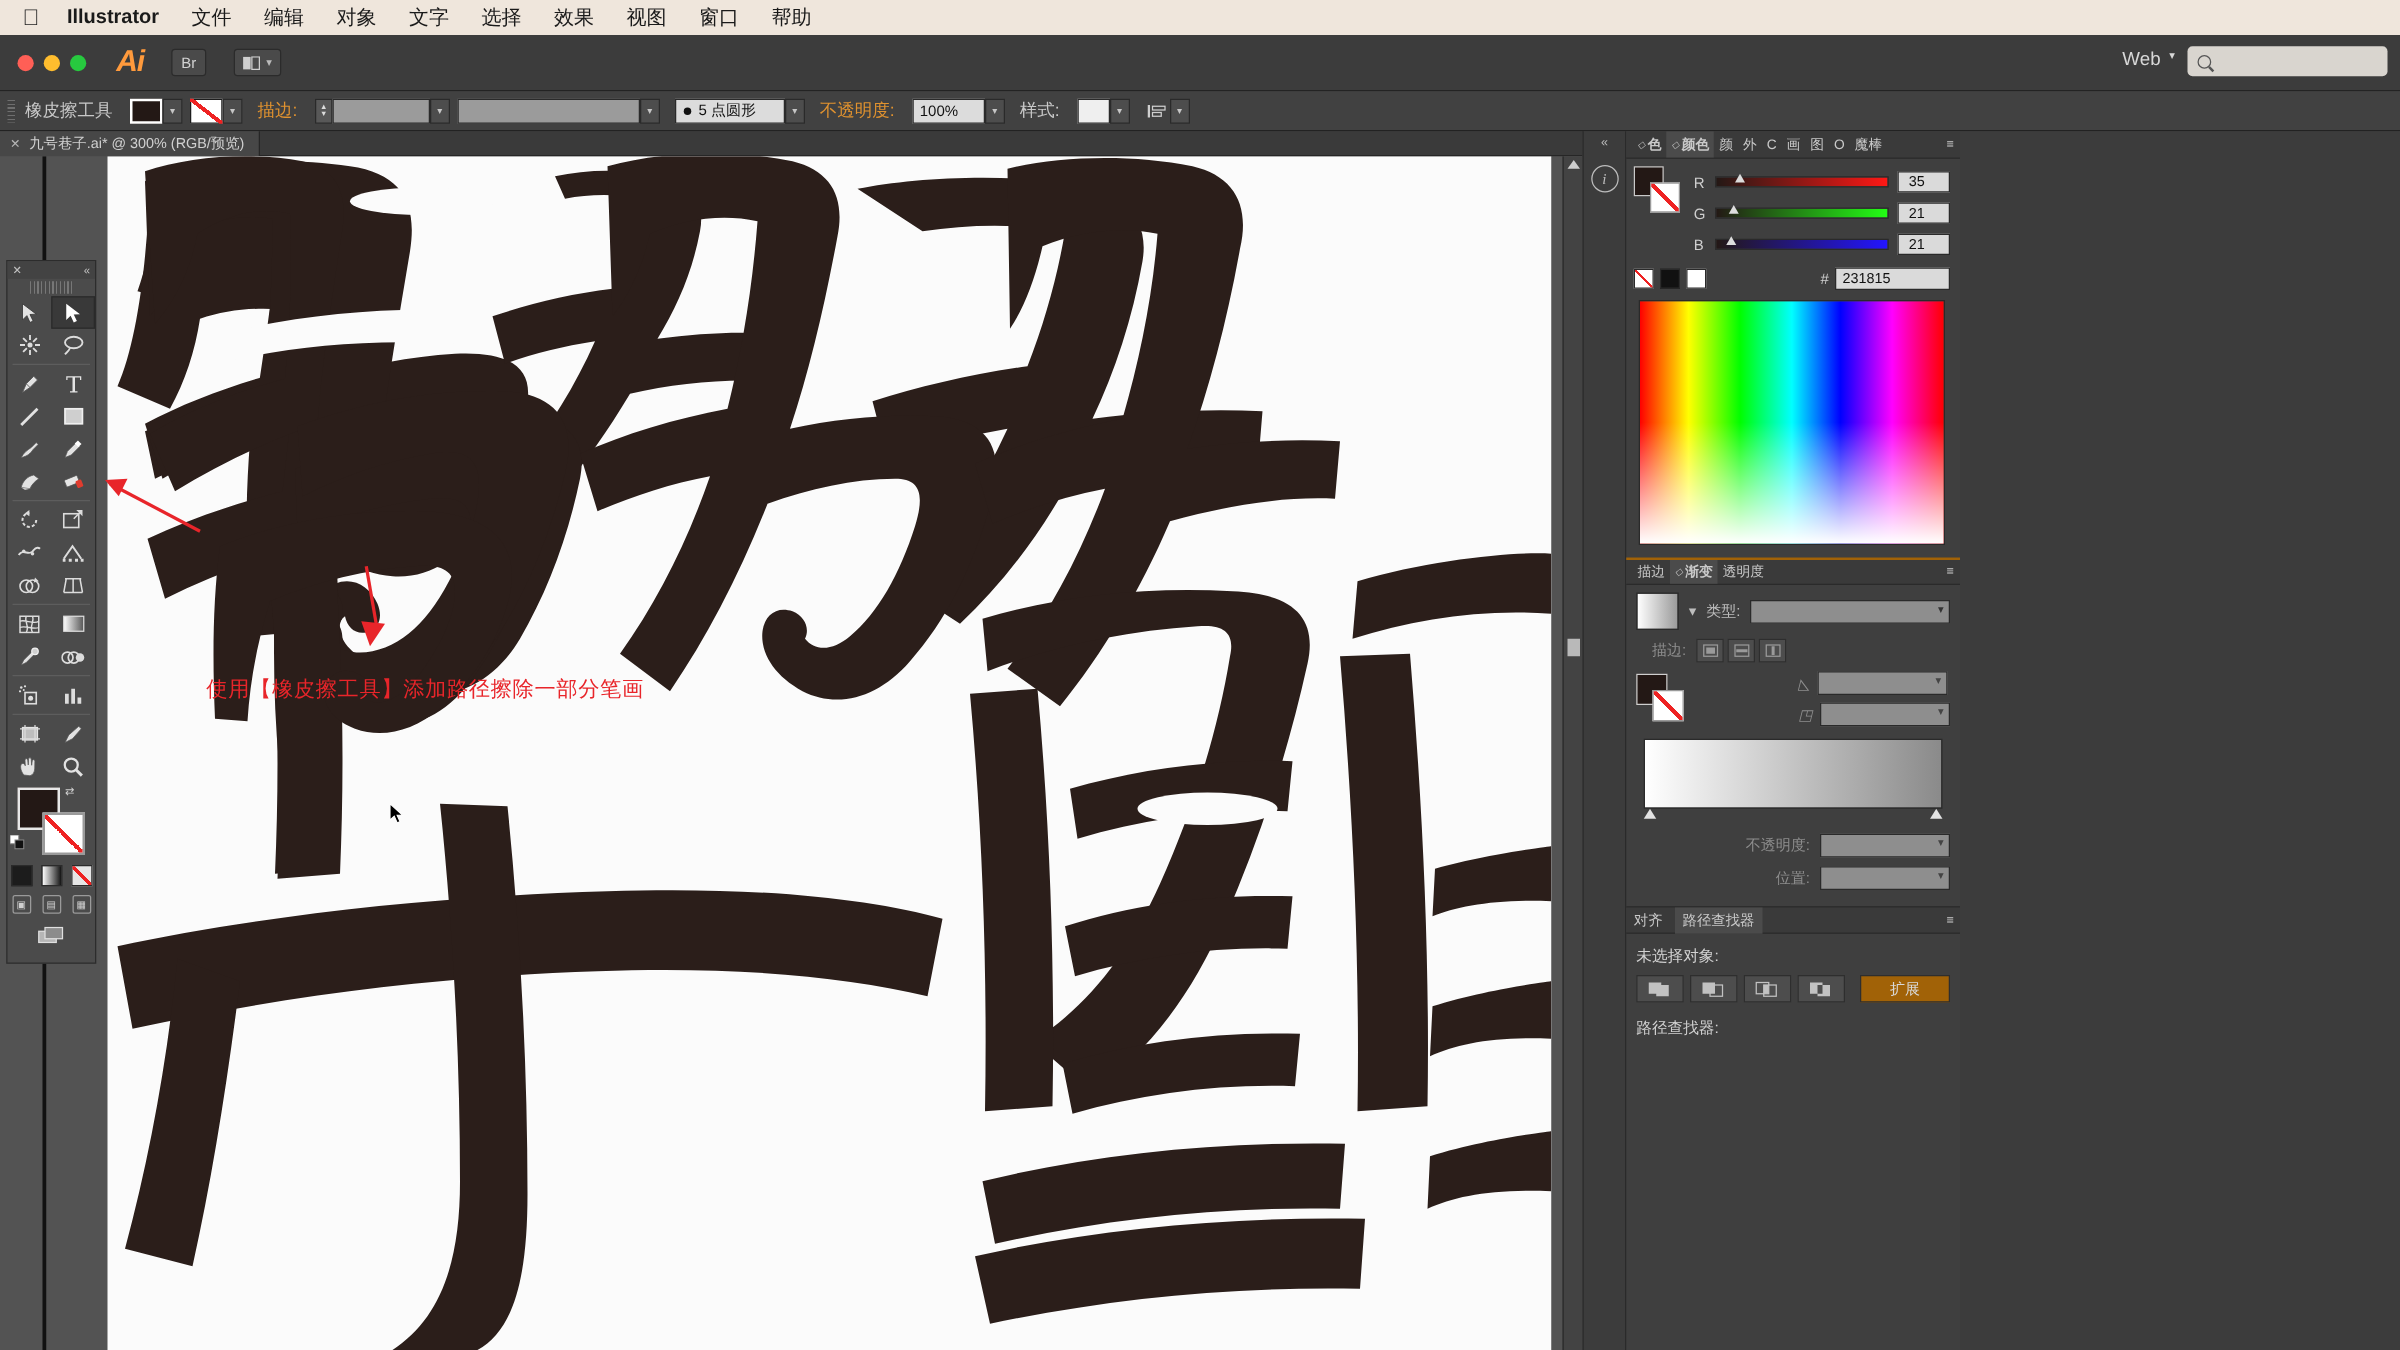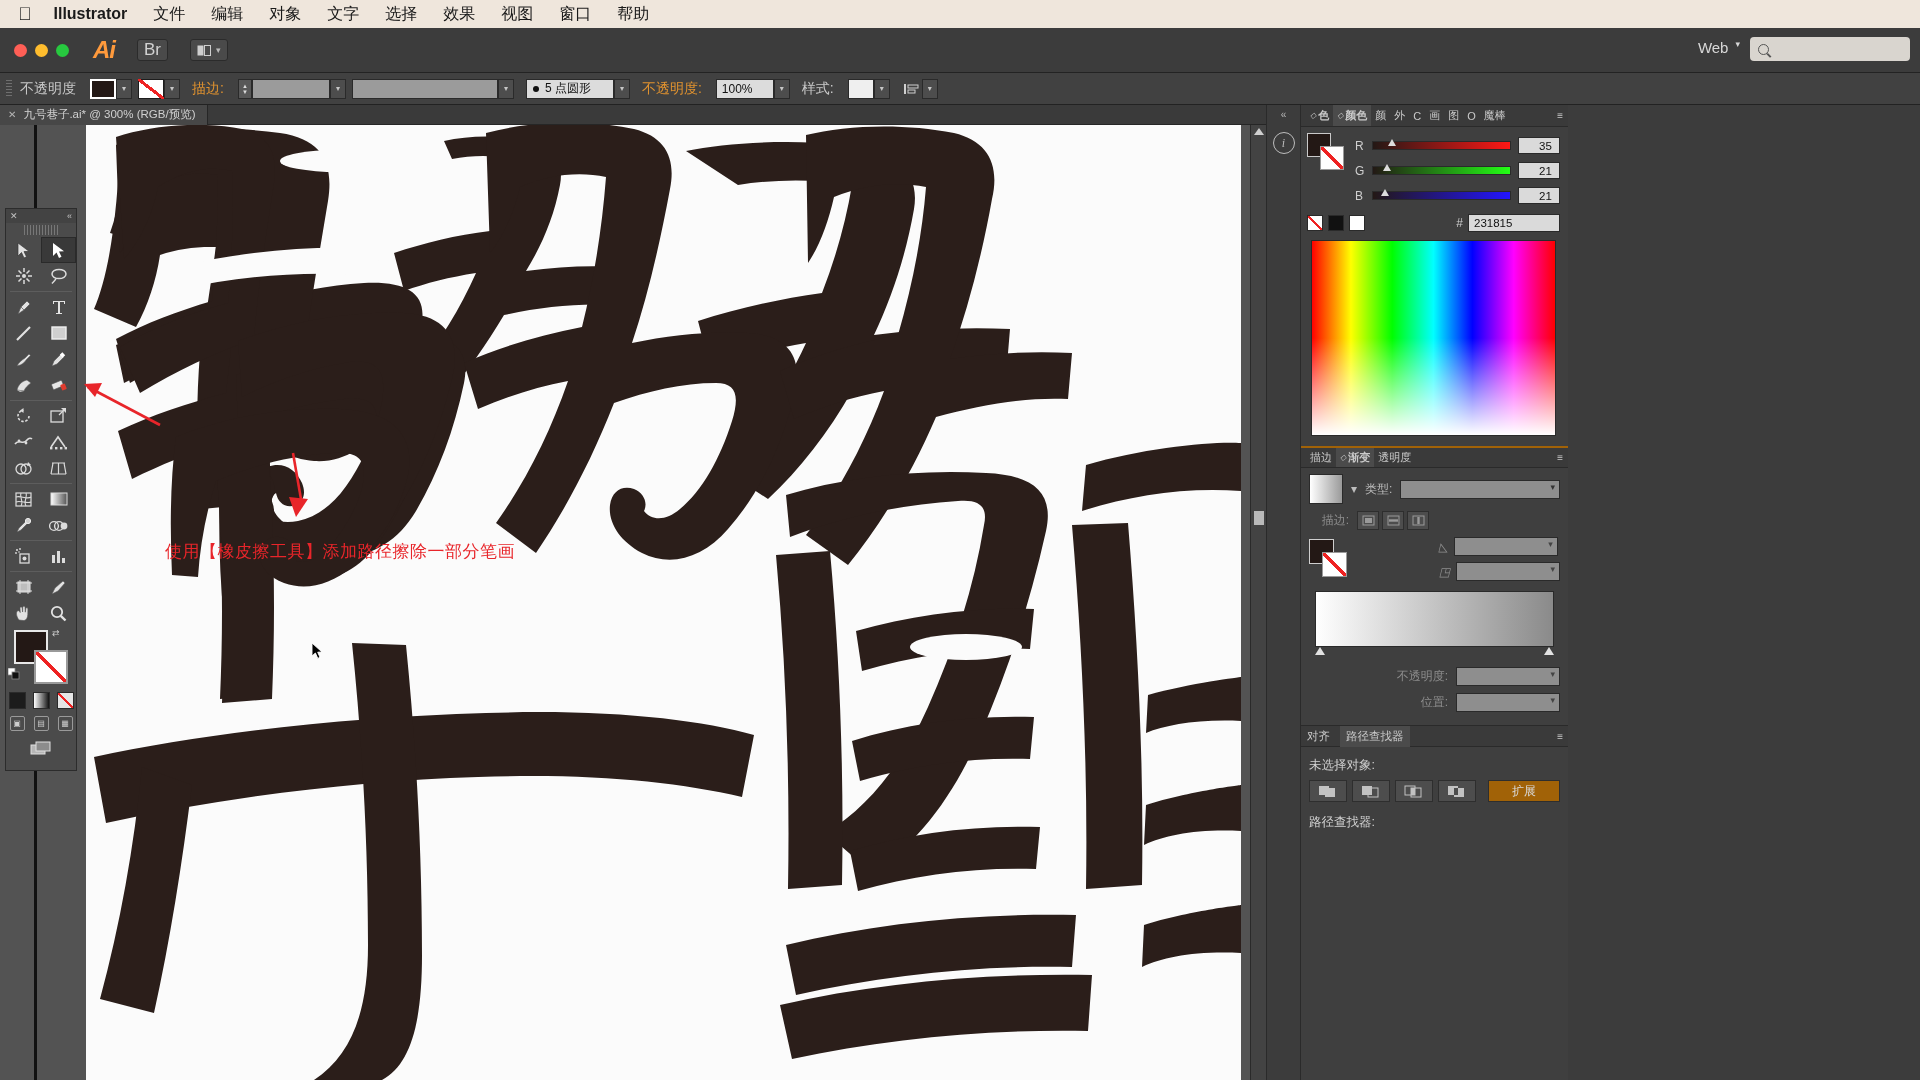--- a/index.html
+++ b/index.html
@@ -30,21 +30,21 @@
   .traffic { display:flex; gap:8px; margin-left:14px; }
   .tl { width:13px; height:13px; border-radius:50%; }
   .tl.r{background:#ff5f56;} .tl.y{background:#ffbd2e;} .tl.g{background:#27c93f;}
   .ai-logo {
     margin-left:24px; font-size:24px; font-weight:bold; font-style:italic;
     color:#ff9a3c; letter-spacing:-1px;
   }
   .tbtn {
     margin-left:22px; min-width:28px; height:22px; background:#4a4a4a;
     border:1px solid #2b2b2b; border-radius:3px; color:#d2d2d2;
-    font-size:17px; display:flex; align-items:center; justify-content:center;
+    font-size:12px; display:flex; align-items:center; justify-content:center;
     padding:0 6px;
   }
   .tbtn.arr::after{ content:"▾"; font-size:9px; margin-left:5px; color:#bbb;}
   .ws { position:absolute; right:180px; top:11px; color:#d8d8d8; font-size:15px; display:flex; align-items:flex-start; gap:7px;}
   .ws .cv{font-size:9px;}
   .searchbox {
     position:absolute; right:10px; top:9px; width:160px; height:24px;
     background:#d9d5cf; border-radius:4px; display:flex; align-items:center;
     padding:0 8px; gap:6px;
   }
@@ -184,21 +184,21 @@
   .sliders{ flex:1; }
   .srow{ display:flex; align-items:center; gap:7px; height:25px;}
   .srow .ch{ color:#cfcfcf; font-size:12px; width:10px;}
   .track{ flex:1; height:9px; border:1px solid #2a2a2a; position:relative;}
   .track.r{ background:linear-gradient(to right,#231815,#ff1815);}
   .track.g{ background:linear-gradient(to right,#231815,#23ff15);}
   .track.b{ background:linear-gradient(to right,#231815,#2315ff);}
   .knob{ position:absolute; top:-3px; width:0;height:0;
      border-left:4px solid transparent;border-right:4px solid transparent;border-bottom:7px solid #ddd;}
   .sval{ width:42px;height:17px;background:#dadada;border:1px solid #2a2a2a;
-         font-size:11.5px;color:#111; display:flex;align-items:center;padding-left:20px;}
+         font-size:11.5px;color:#111; display:flex;align-items:center;padding-left:8px;}
   .hexrow{ display:flex; align-items:center; gap:5px; margin-top:6px;}
   .hexrow .mini{ width:16px;height:16px;border:1px solid #2a2a2a;}
   .mini.k{background:#fff;position:relative;}
   .mini.k::after{content:"";position:absolute;inset:0;
     background:linear-gradient(to top right,transparent 45%,#e22 45%,#e22 55%,transparent 55%);}
   .mini.b1{background:#111;} .mini.w1{background:#fff;}
   .hexrow .hs{ color:#cfcfcf; font-size:12px; margin-left:auto;}
   .hexfield{ width:92px;height:18px;background:#dadada;border:1px solid #2a2a2a;
              font-size:11.5px;color:#111;display:flex;align-items:center;padding-left:5px;}
   .spectrum-wrap{ margin:8px 4px 0 4px; height:196px; border:1px solid #2a2a2a; position:relative; overflow:hidden;}
@@ -282,21 +282,21 @@
       <span class="cv">▾</span>
     </span>
     <div class="searchbox">
       <span class="mag"></span>
       <span class="sv"></span>
     </div>
   </div>
 
   <div class="ctrlbar">
     <span class="grip"></span>
-    <span class="c-lab">不透明度</span>
+    <span class="c-lab">橡皮擦工具</span>
     <span class="swatch fill"></span>
     <span class="dd">▾</span>
     <span class="gap"></span>
     <span class="swatch none"></span>
     <span class="dd">▾</span>
     <span class="gap2"></span>
     <span class="c-lab or">描边:</span>
     <span class="stepper">
         <span>▲</span>
         <span>▼</span>

